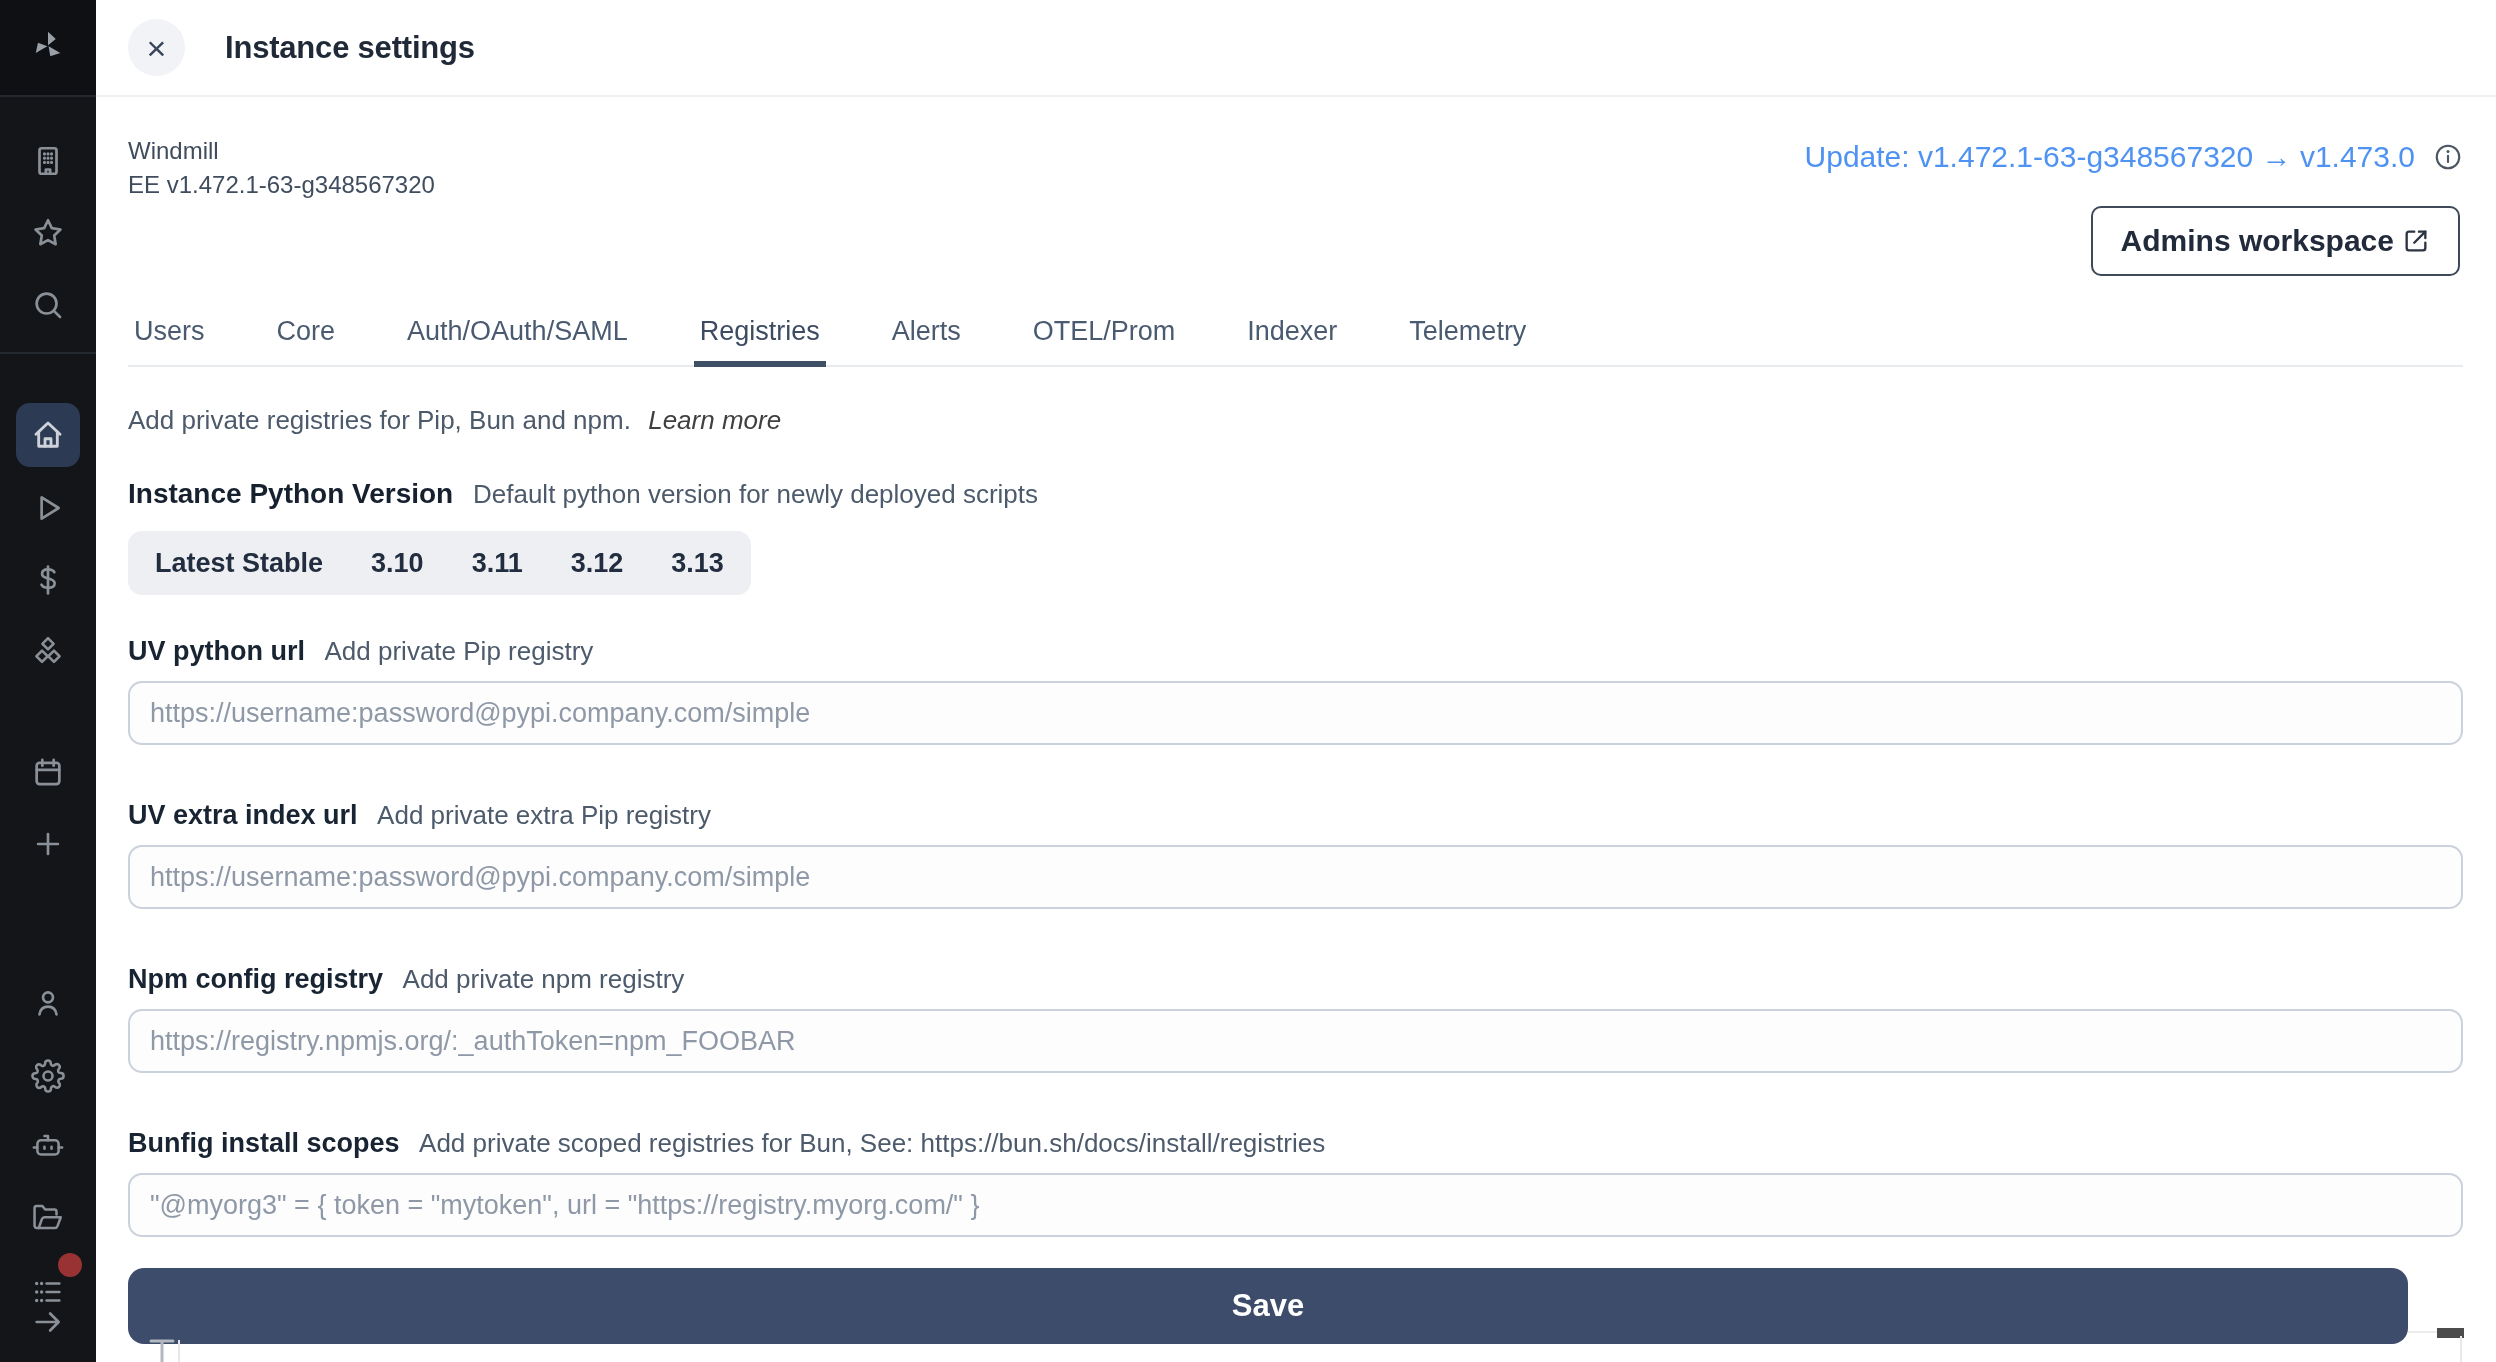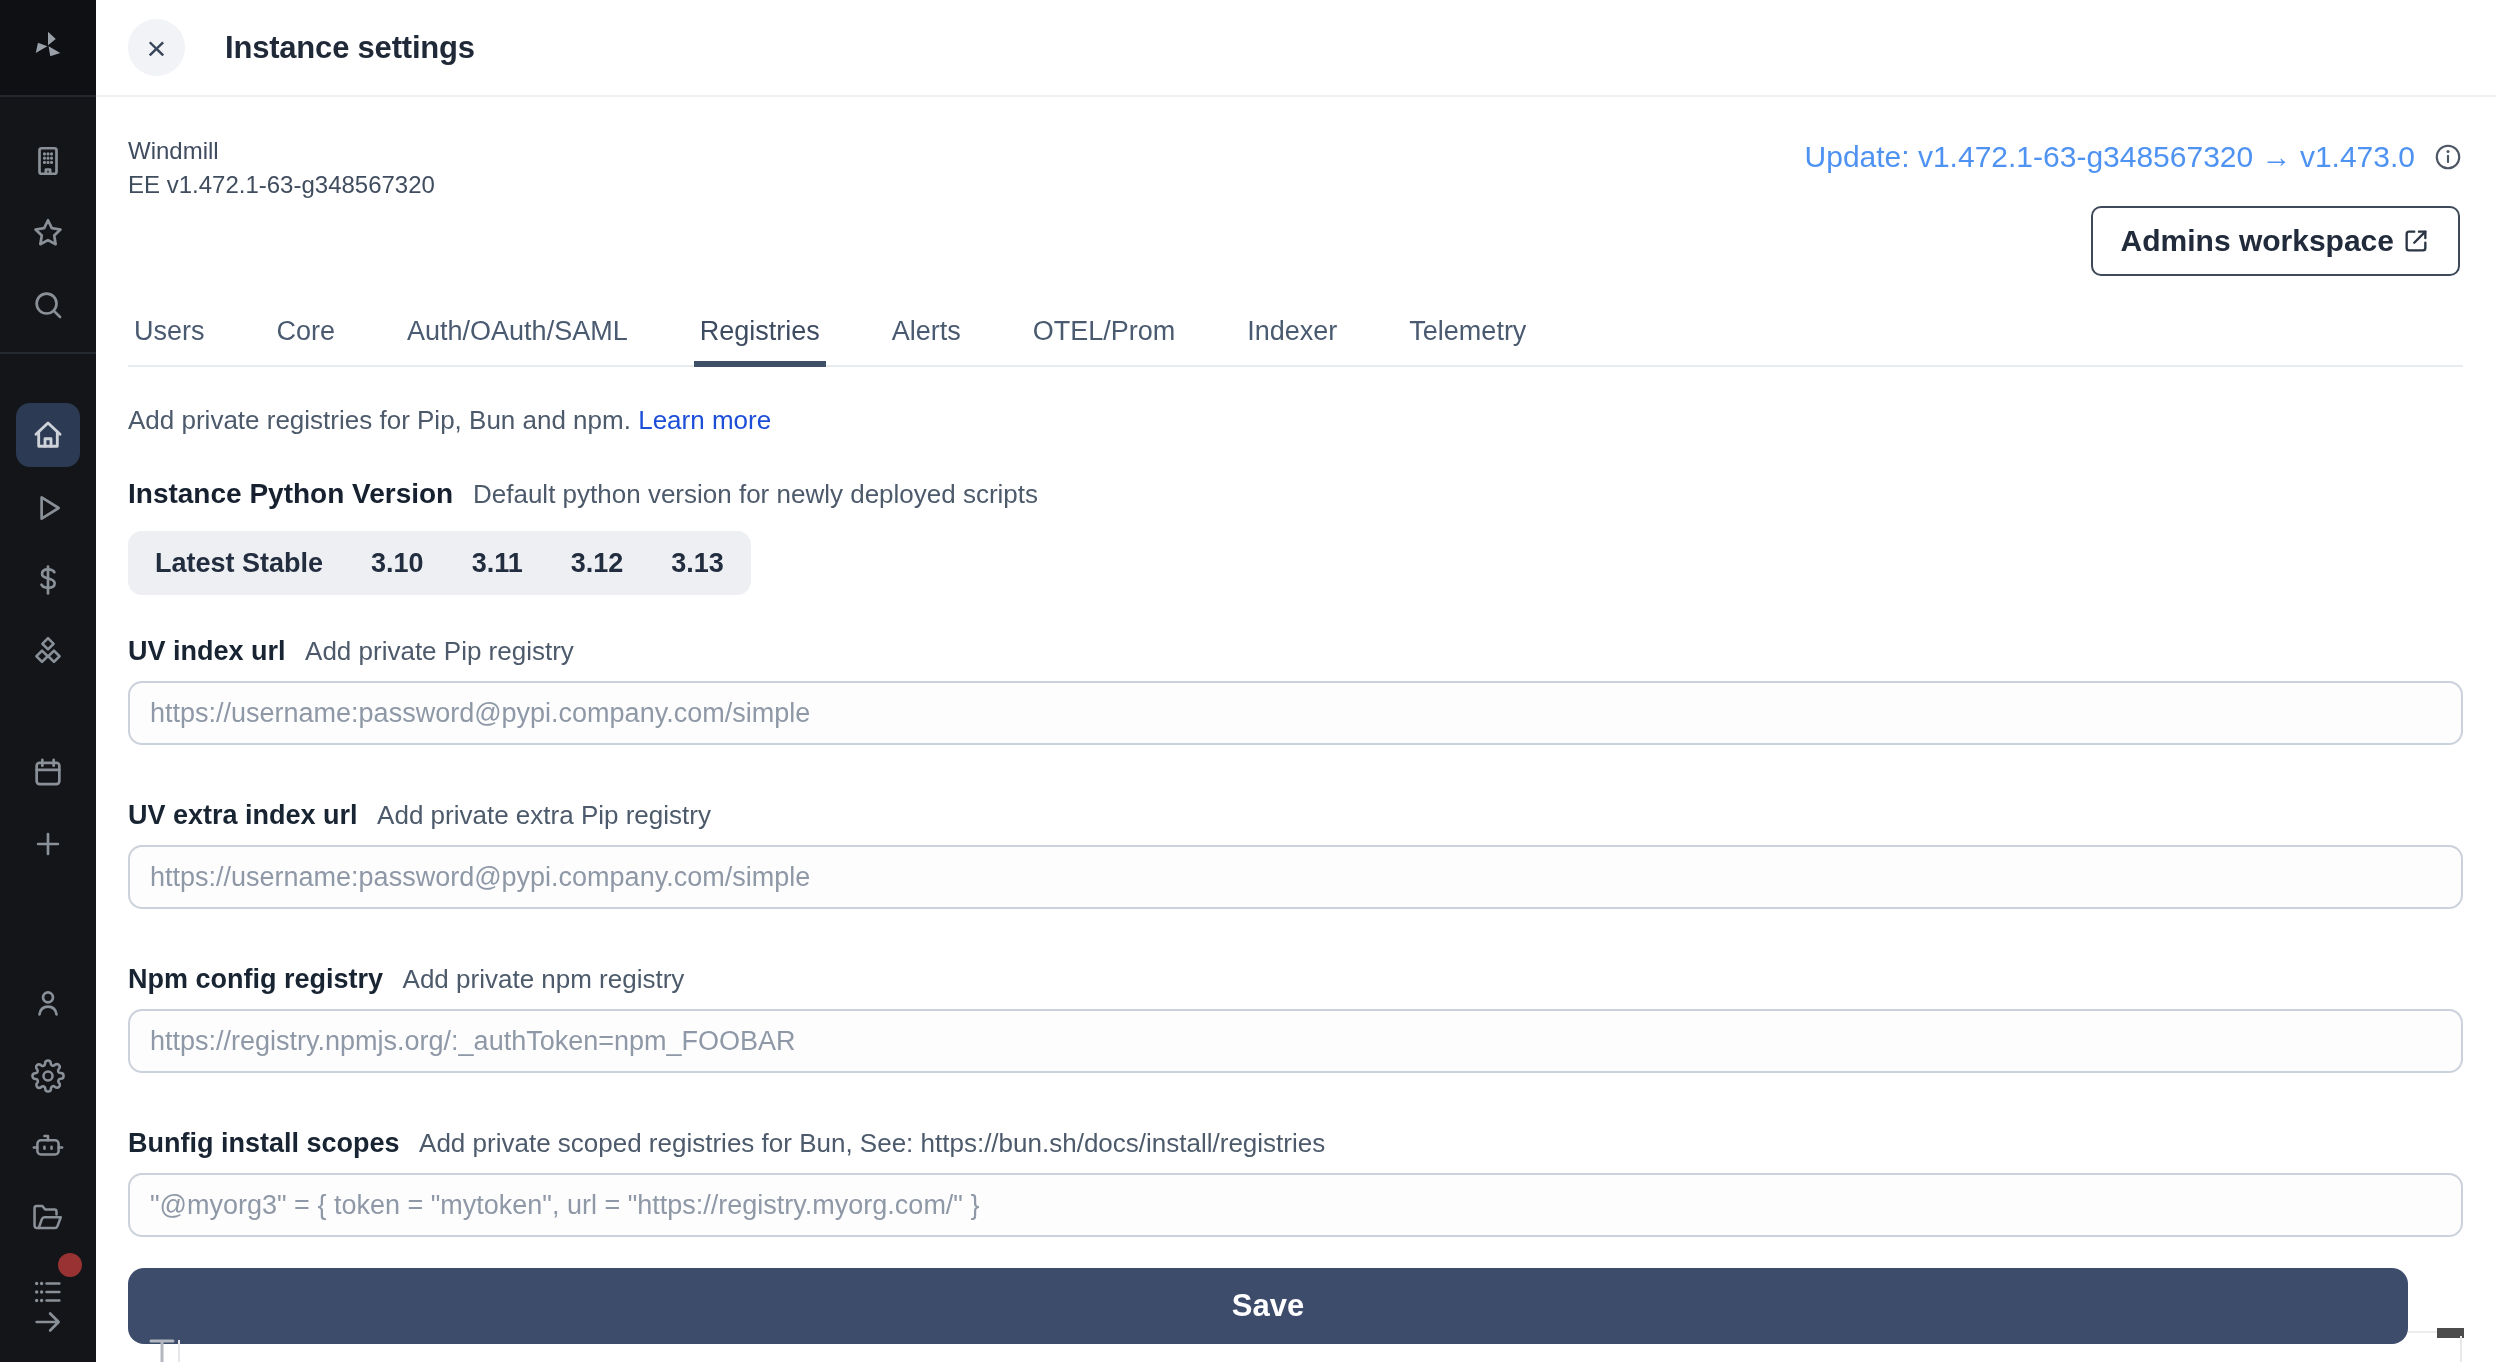--- a/index.html
+++ b/index.html
@@ -30,21 +30,21 @@
   .admins-btn { position:absolute; right:36px; top:206px; height:70px; padding:0 28px; border:2.5px solid #3e4959; border-radius:10px; background:#fff; display:flex; align-items:center; gap:8px; font-size:30px; font-weight:700; color:#212b3b; cursor:pointer; }
   .admins-btn svg { width:28px; height:28px; color:#2a3443; }
 
   
   .tabs { position:absolute; left:128px; right:33px; top:316px; display:flex; border-bottom:2px solid #e9ecef; }
   .tab { margin-right:60px; padding:0 6px 14px 6px; border-bottom:6px solid transparent; margin-bottom:-2px; font-size:27px; color:#4a5a70; cursor:pointer; white-space:nowrap; }
   .tab.active { border-bottom-color:#3f5066; color:#3e4c62; }
 
   
   .intro { position:absolute; left:128px; top:405px; font-size:26px; color:#4c5a6b; }
-  .intro a { color:#1d4ed8; text-decoration:none; cursor:pointer; }
+  .intro a { color:#404040; text-decoration:none; margin-left:10px; cursor:pointer;font-style:italic; }
 
   .py-head { position:absolute; left:128px; top:478px; font-size:28px; font-weight:700; color:#16202f; }
   .py-head .sub { font-size:26px; font-weight:400; color:#4c5a6b; margin-left:12px; }
 
   .segment { position:absolute; left:128px; top:531px; height:64px; background:#edeff2; border-radius:14px; display:inline-flex; align-items:center; padding:0 3px; }
   .seg-item { font-size:27px; font-weight:600; color:#222d3f; padding:0 24px; cursor:pointer; white-space:nowrap; }
 
   .field { position:absolute; left:128px; right:33px; }
   .flabel { font-size:27px; font-weight:700; color:#192433; margin-bottom:14px; }
   .flabel .sub { font-size:26px; font-weight:400; color:#4c5a6b; margin-left:12px; }
@@ -241,21 +241,21 @@
   <div class="segment">
     <span class="seg-item">Latest Stable</span>
     <span class="seg-item">3.10</span>
     <span class="seg-item">3.11</span>
     <span class="seg-item">3.12</span>
     <span class="seg-item">3.13</span>
   </div>
 
   <div class="field" style="top:636px;">
     <div class="flabel">
-      <span>UV index url</span>
+      <span>UV python url</span>
       <span class="sub">Add private Pip registry</span>
     </div>
     <input type="text" placeholder="https://username:password@pypi.company.com/simple" style="">
   </div>
 
   <div class="field" style="top:800px;">
     <div class="flabel">
       <span>UV extra index url</span>
       <span class="sub">Add private extra Pip registry</span>
     </div>

